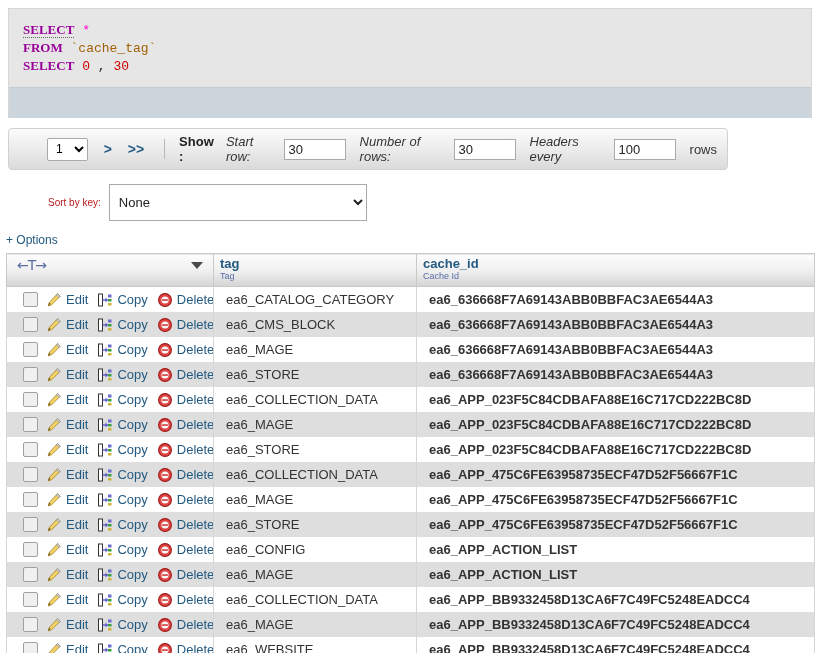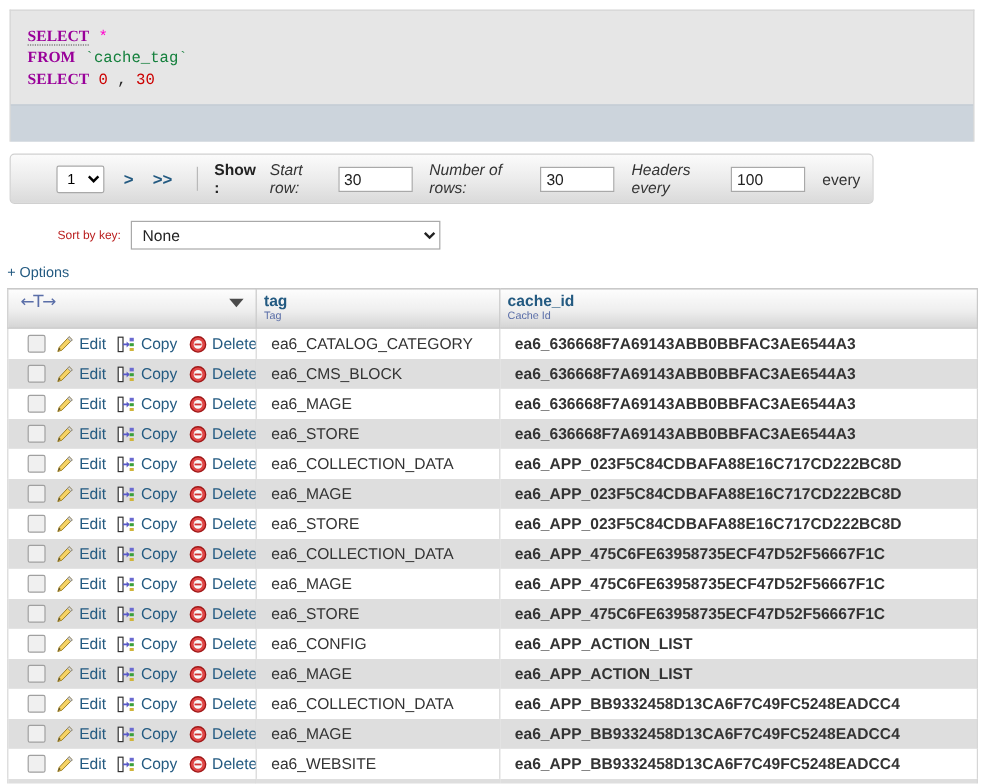--- a/index.html
+++ b/index.html
@@ -24,21 +24,21 @@
     white-space: pre;
   }
   .kw {
     color: #990099;
     font-weight: bold;
     font-family: "Liberation Serif", serif;
     font-size: 13px;
   }
   .kw-u { border-bottom: 1px dotted #666; }
   .star { color: #ff00cc; }
-  .tick { color: #15803d; }
+  .tick { color: #a16207; }
   .num { color: #cc0000; }
   .comma { color: #222; }
   .sql-footer {
     height: 30px;
     background: #ccd4dc;
     border-top: 1px solid #c2cad2;
   }
 
   
   .nav-bar {
@@ -106,21 +106,21 @@
 
   
   .sortby-row {
     margin: 14px 0 0 8px;
     display: flex;
     align-items: center;
   }
   .sortby-label { font-size: 10px; color: #b91c1c; margin-right: 8px; margin-left: 40px; }
   .sortby-select {
     width: 258px;
-    height: 24px;
+    height: 37px;
     border: 1px solid #a9a9a9;
     background: #fff;
     font-size: 13px;
     font-family: "Liberation Sans", sans-serif;
     color: #222;
     padding-left: 5px;
   }
 
   
   .options-link {
@@ -236,21 +236,21 @@
   <a class="arrow-link" href="#">&gt;</a>
   <a class="arrow-link" href="#">&gt;&gt;</a>
   <div class="vdiv"></div>
   <span class="show-label">Show :</span>
   <span class="fld-label">Start row:</span>
   <input class="num-input" type="text" value="30" style="">
   <span class="fld-label">Number of rows:</span>
   <input class="num-input" type="text" value="30" style="">
   <span class="fld-label">Headers every</span>
   <input class="num-input" type="text" value="100" style="">
-  <span class="rows-suffix">every</span>
+  <span class="rows-suffix">rows</span>
 </div>
 
 
 <div class="sortby-row">
   <span class="sortby-label">Sort by key:</span>
   <select class="sortby-select">
     <option>None</option>
   </select>
 </div>
 

